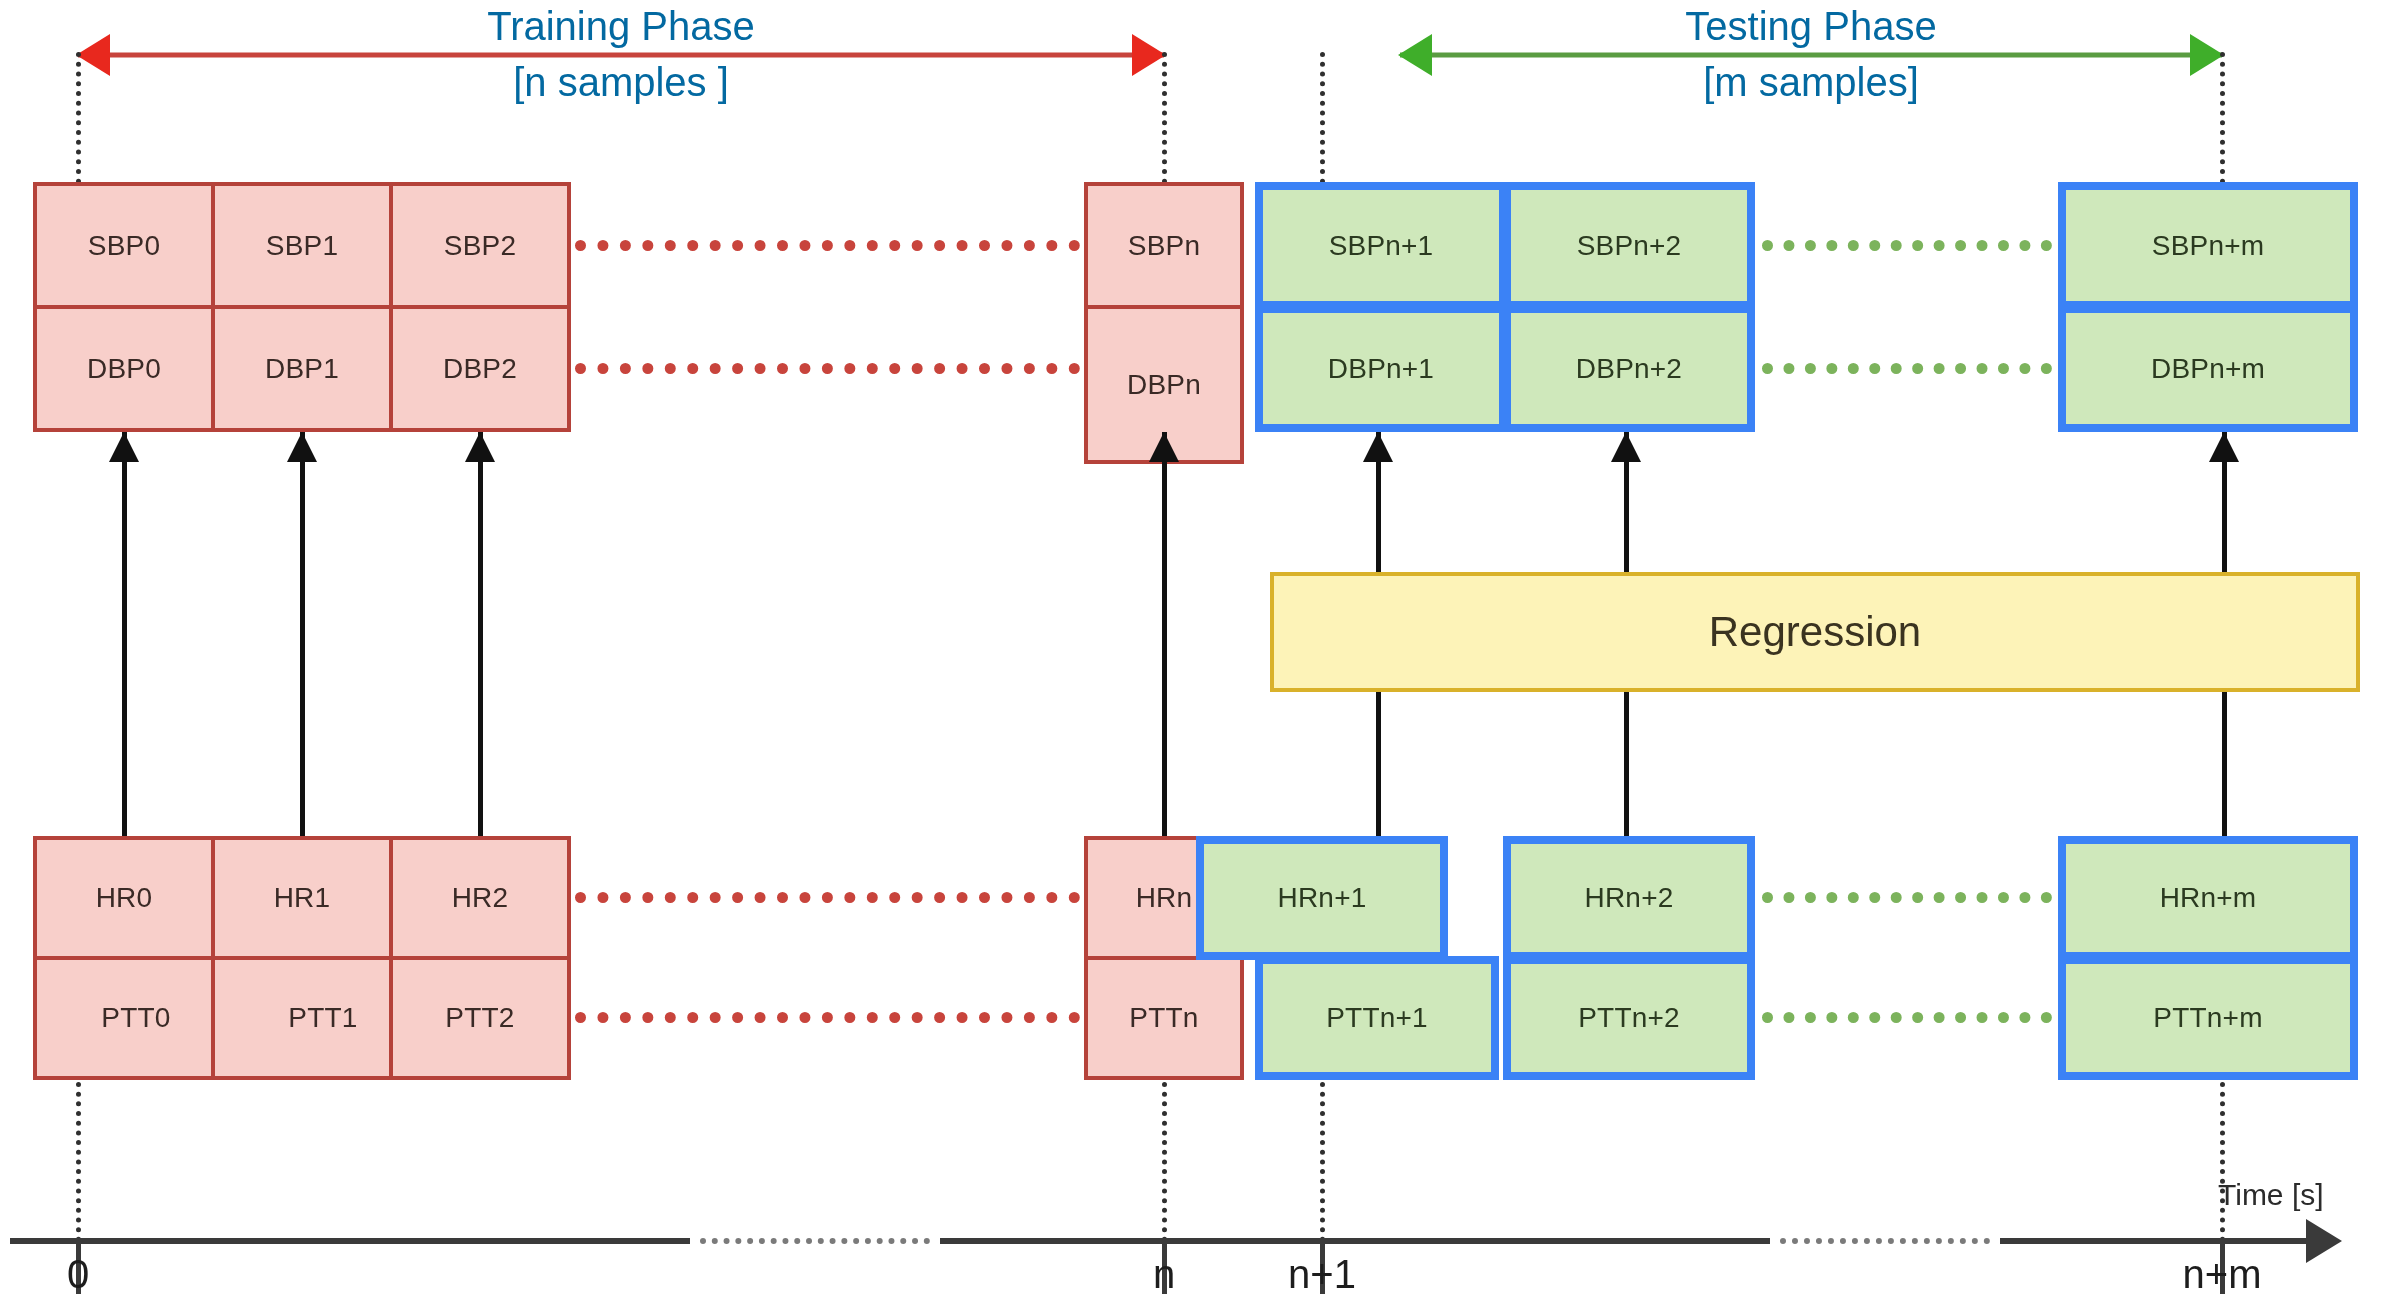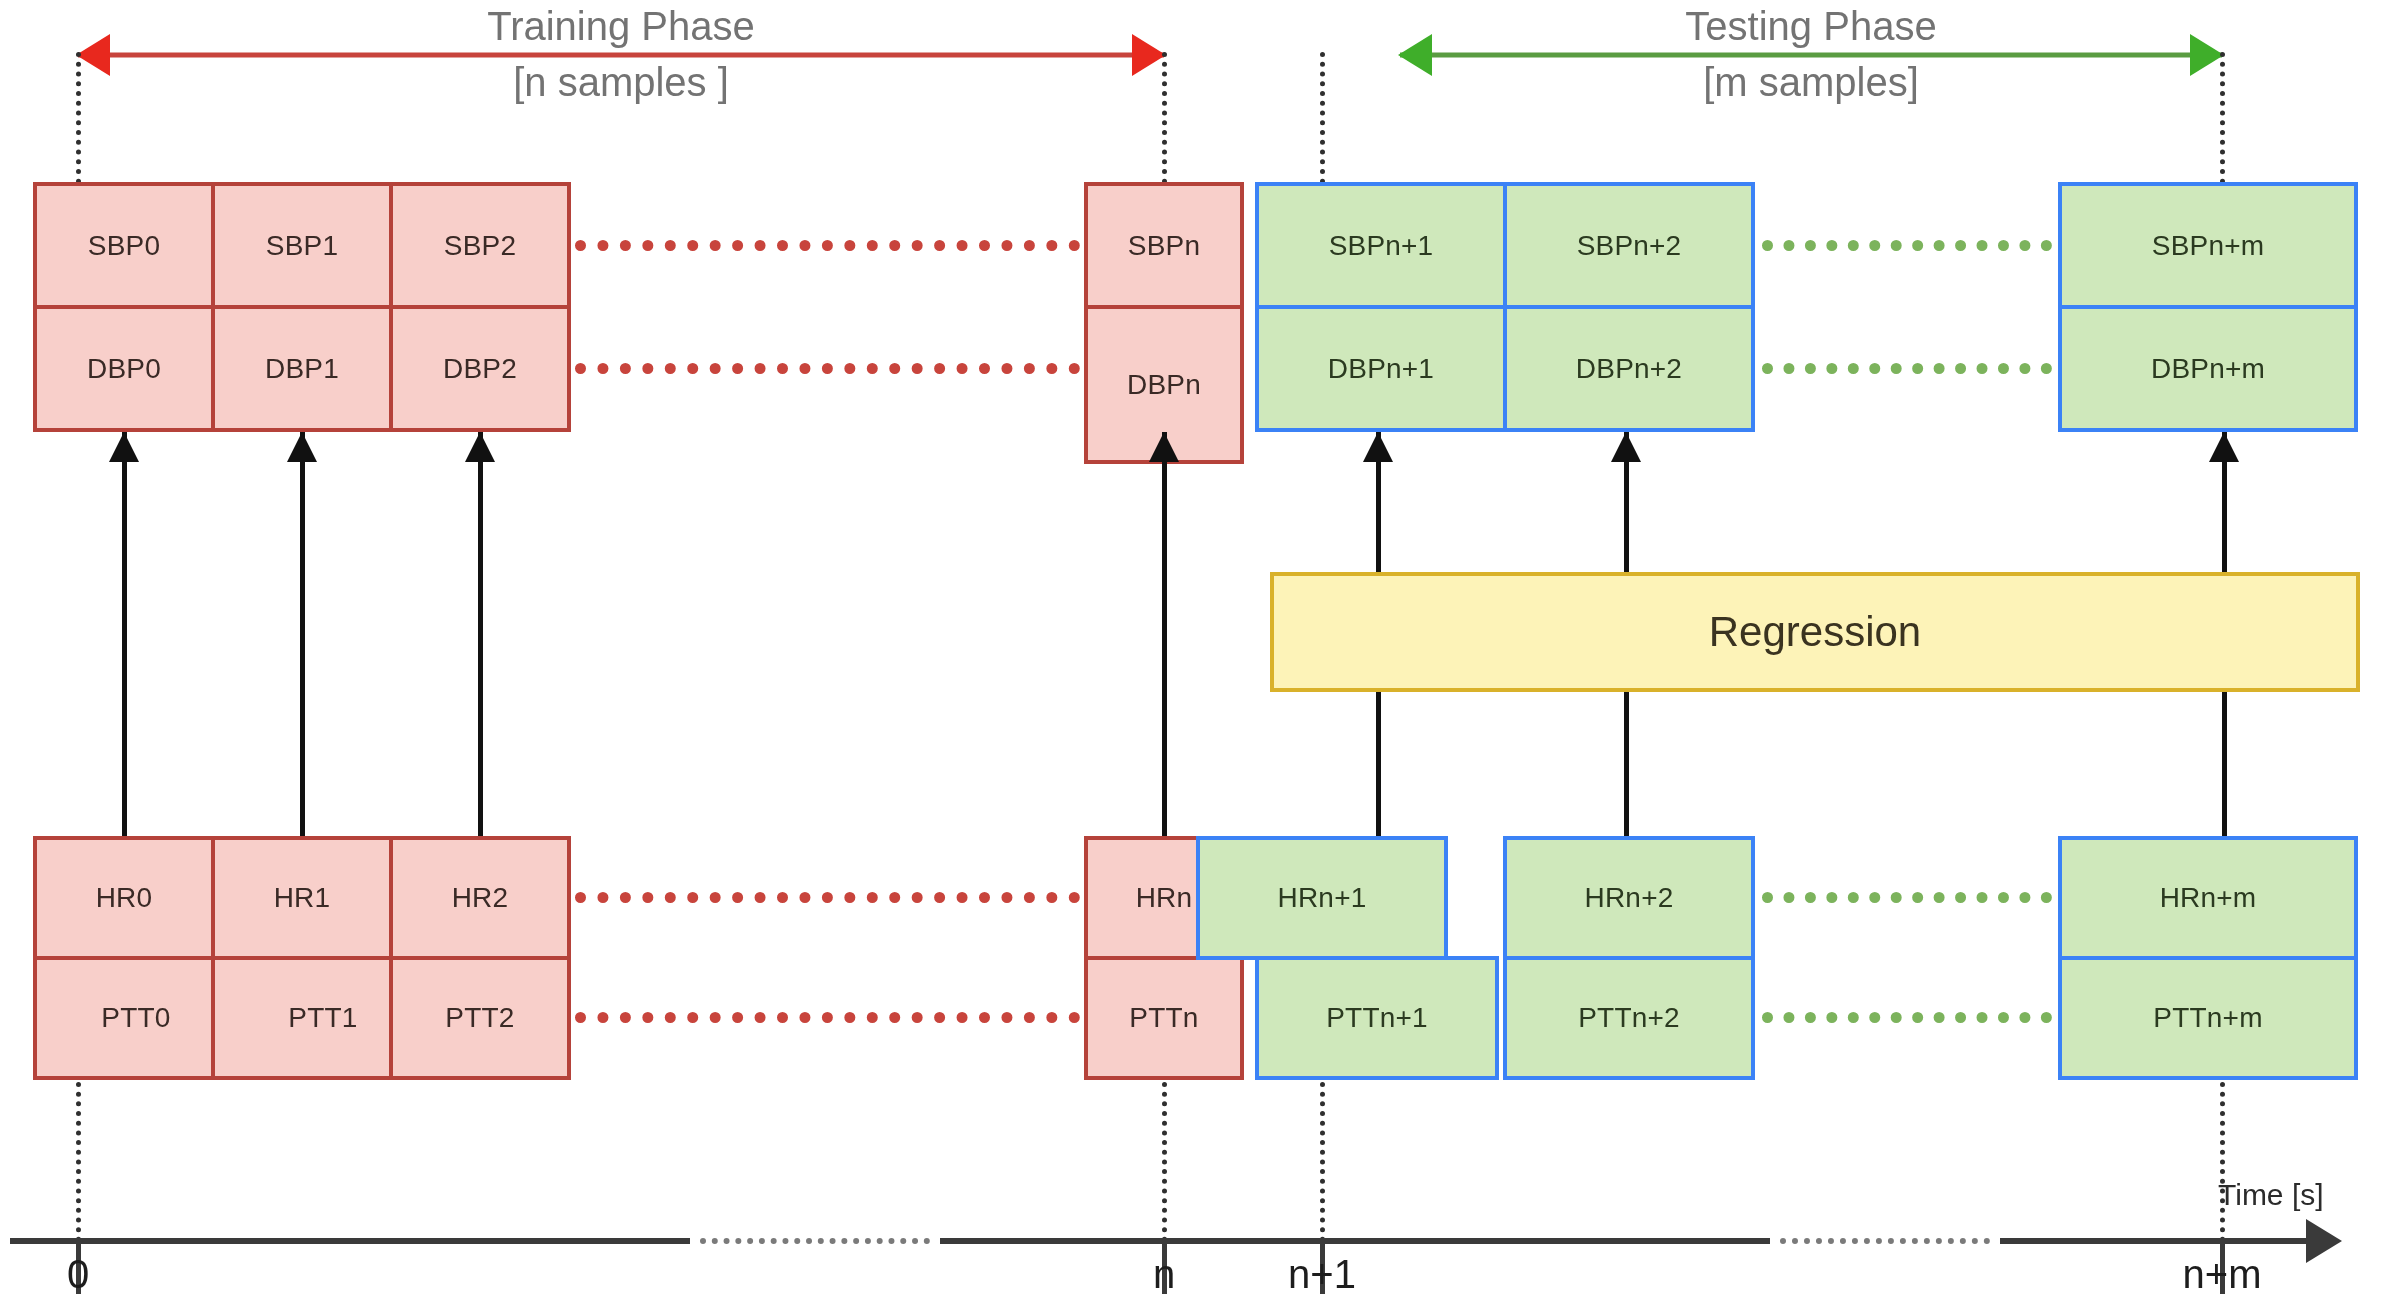--- a/index.html
+++ b/index.html
@@ -3,25 +3,25 @@
 <meta charset="utf-8">
 <title>Training/Testing Phase Diagram</title>
 <style>
   html,body{margin:0;padding:0;background:#fff;}
   body{font-family:"Liberation Sans", sans-serif;}
   #stage{position:relative;width:2384px;height:1308px;background:#ffffff;overflow:hidden;}
 
   .cell{position:absolute;box-sizing:border-box;display:flex;align-items:center;justify-content:center;
         font-size:28px;letter-spacing:.2px;white-space:nowrap;}
   .cell.red{background:#f8cfca;border:4px solid #b5423a;color:#3a2a26;}
-  .cell.green{background:#cfe8bb;border:4px solid #3b82f6;color:#2b3a20;}
+  .cell.green{background:#cfe8bb;border:8px solid #3b82f6;color:#2b3a20;}
 
   
 
-  .phase-label{position:absolute;font-size:40px;color:#737373;white-space:nowrap;text-align:center;}
+  .phase-label{position:absolute;font-size:40px;color:#0369a1;white-space:nowrap;text-align:center;}
 
   .arrowline{position:absolute;height:0;}
   .arrowline .bar{position:absolute;top:50%;transform:translateY(-50%);height:5px;width:100%;}
   .arrowline .head{position:absolute;top:50%;width:0;height:0;border-top:21px solid transparent;border-bottom:21px solid transparent;}
   .arrowline .head.left{left:-2px;transform:translateY(-50%);}
   .arrowline .head.right{right:-2px;transform:translateY(-50%);}
 
   .vdot{position:absolute;width:0;border-left:5px dotted #2f2f2f;}
 
   .hdots{position:absolute;height:0;border-top:11px dotted #c8443c;}

